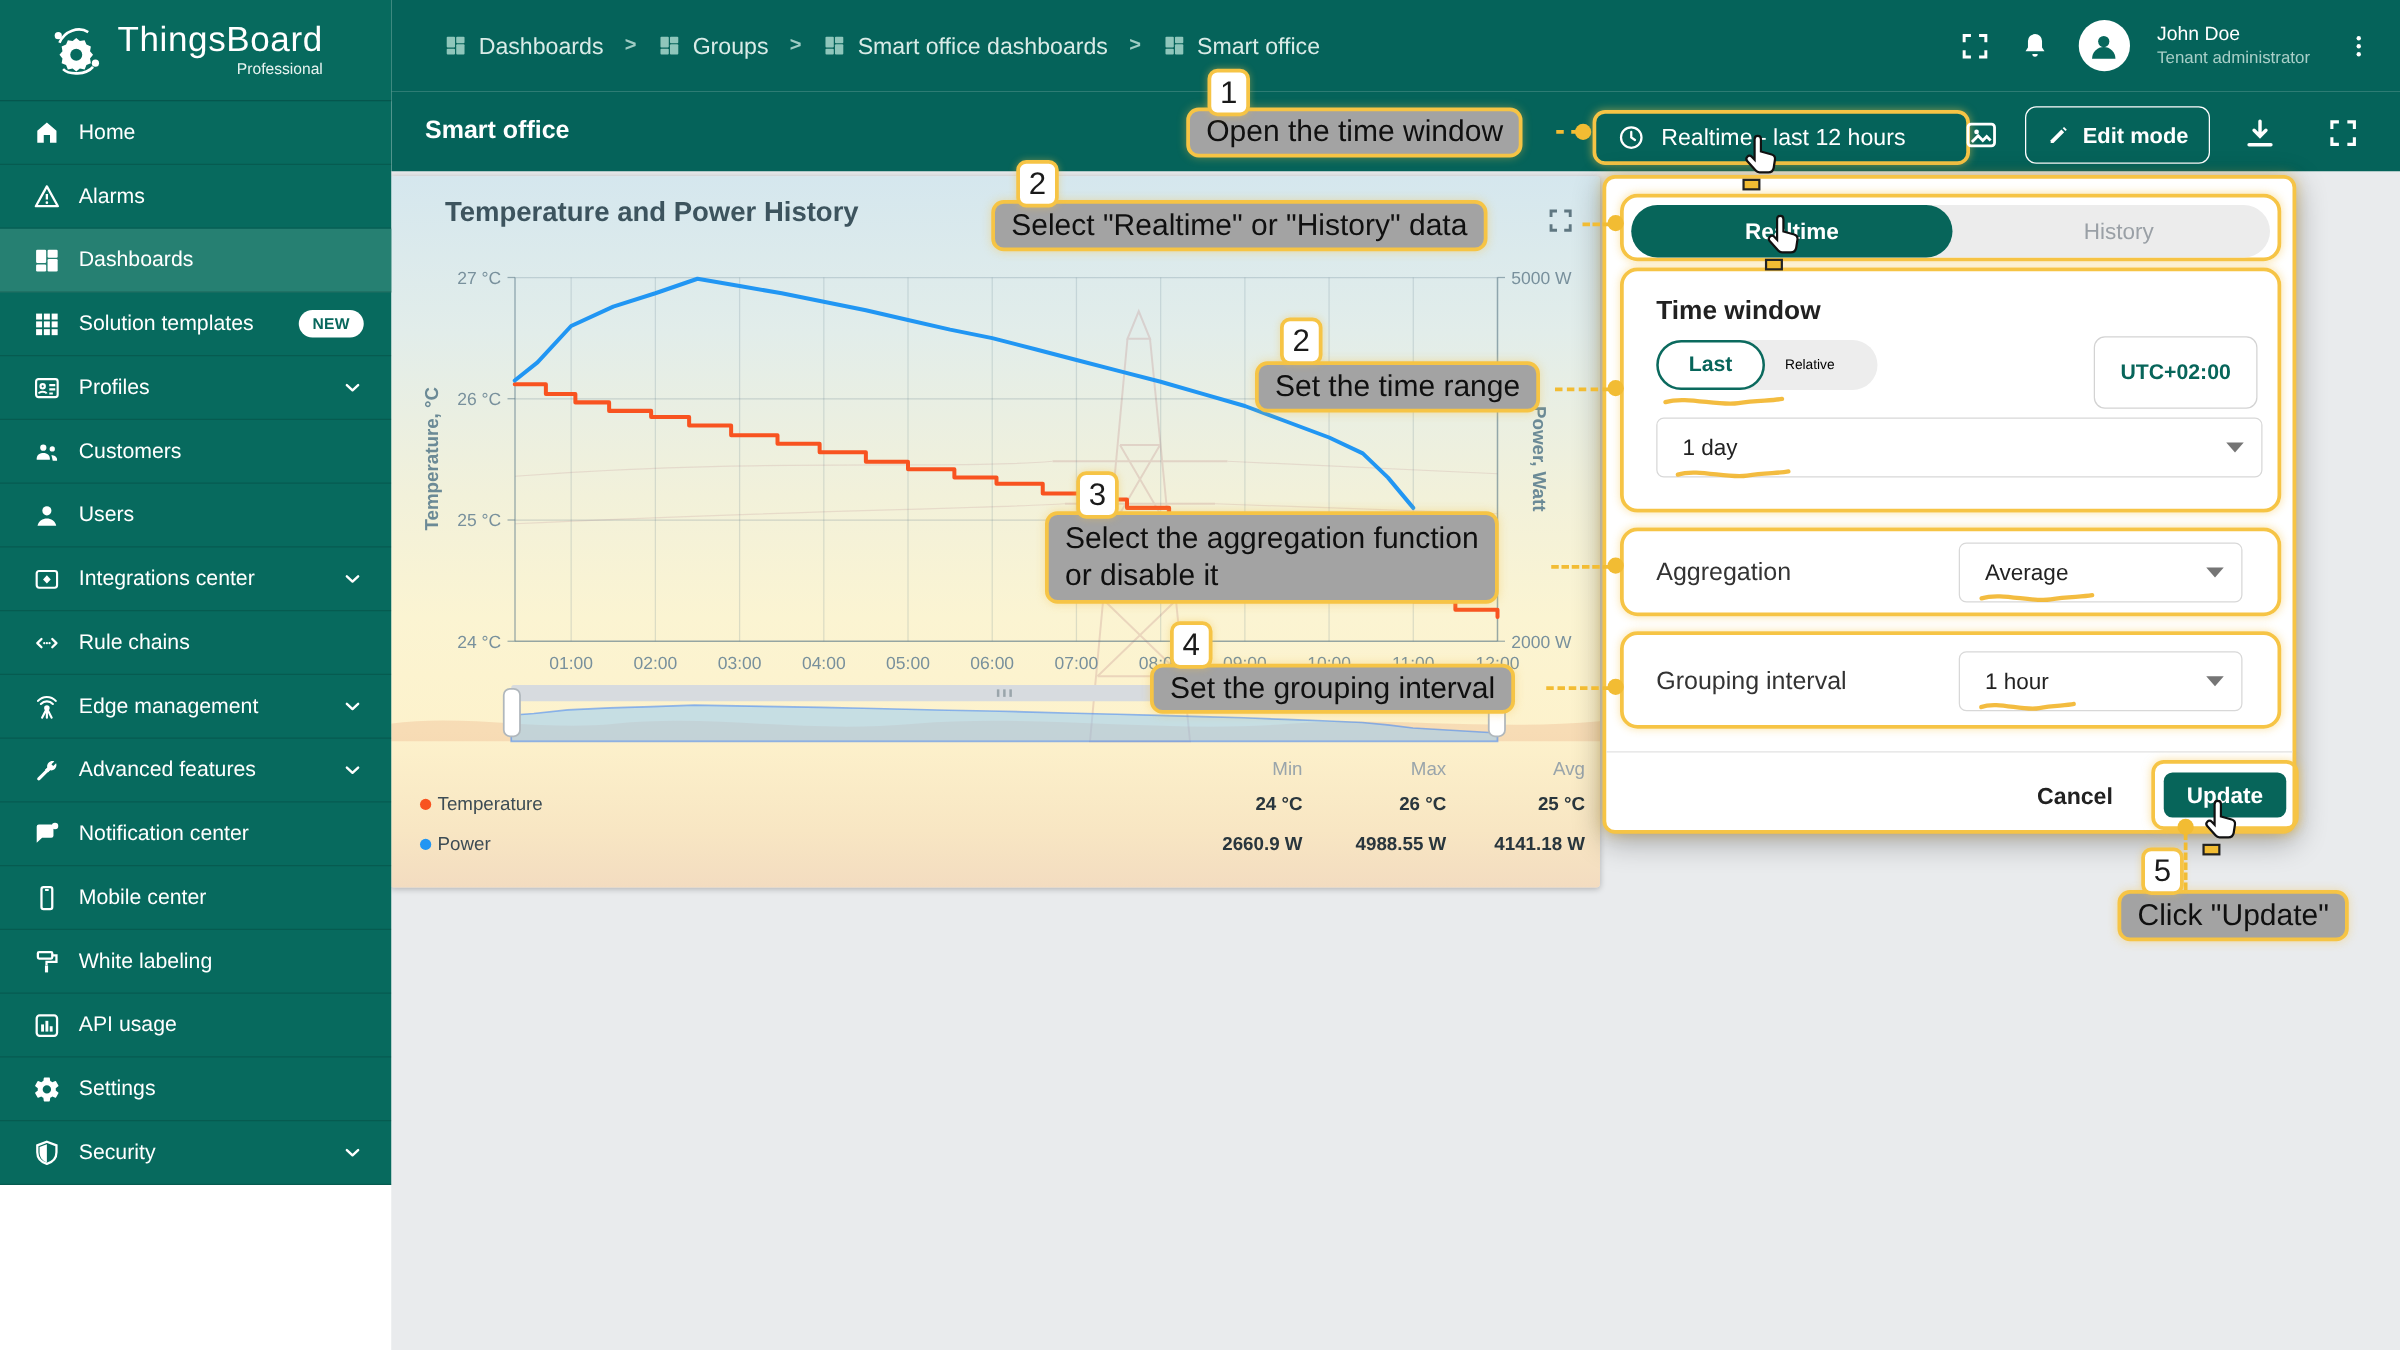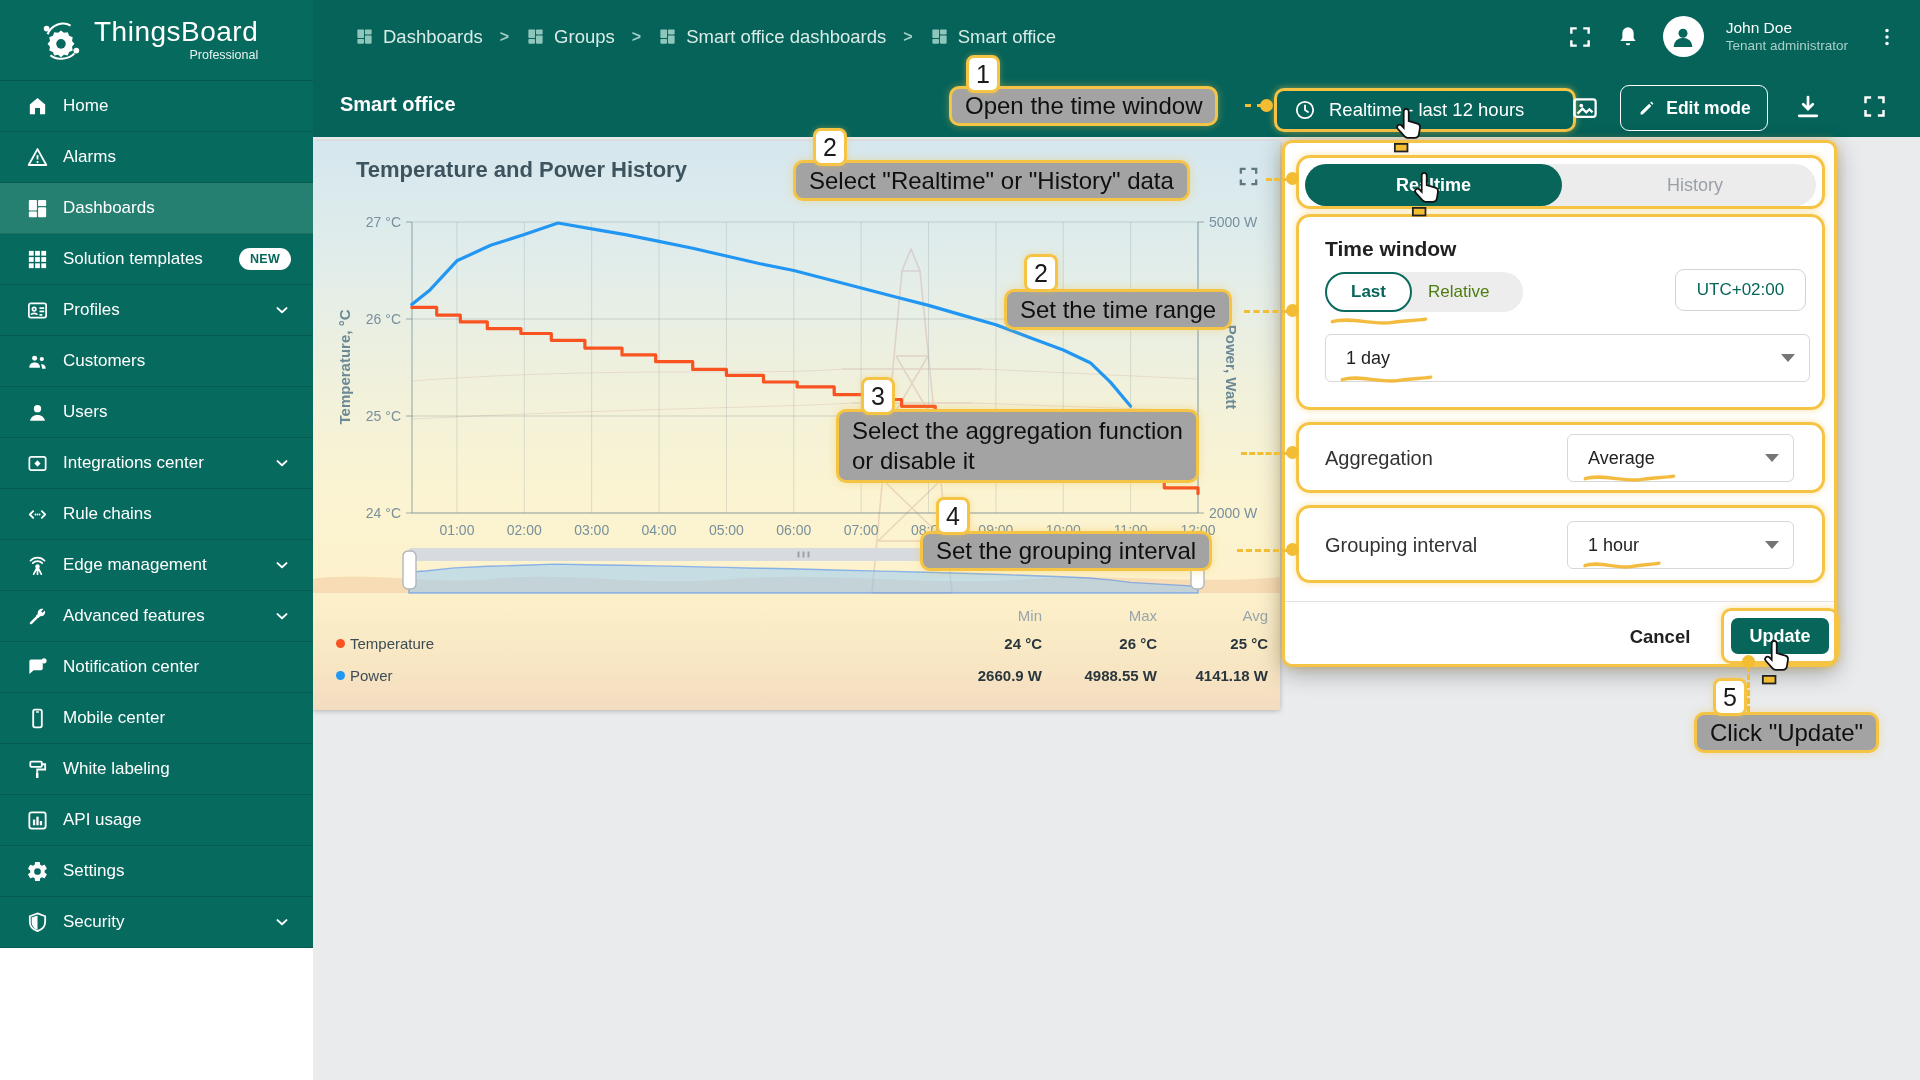--- a/index.html
+++ b/index.html
@@ -66,22 +66,22 @@
 
   
   .popup { position:absolute; left:1282px; top:140px; width:555px; height:527px; background:#fff; border:3px solid #f6c445; border-radius:10px; box-shadow:0 6px 24px rgba(0,0,0,.3), 0 0 9px rgba(246,196,69,.5); z-index:30; }
   .ybox { position:absolute; border:3px solid #f6c445; border-radius:14px; box-shadow:0 0 7px rgba(246,196,69,.45); }
   .tabs-bg { position:absolute; left:6px; top:6px; right:6px; height:42px; background:#ececec; border-radius:21px; }
   .tab-active { position:absolute; left:6px; top:6px; width:257px; height:42px; background:#07655a; border-radius:21px; color:#fff; font-size:18px; font-weight:bold; display:flex; align-items:center; justify-content:center; cursor:pointer; }
   .tab-idle { position:absolute; left:275px; top:6px; right:6px; height:42px; color:#9aa0a6; font-size:18px; display:flex; align-items:center; justify-content:center; cursor:pointer; }
   .tw-title { position:absolute; left:26px; top:20px; font-size:21px; font-weight:bold; color:#212121; }
   .toggle { position:absolute; left:26px; top:55px; height:40px; background:#ededed; border-radius:20px; display:flex; align-items:center; padding-right:18px; }
   .tg-active { height:40px; padding:0 24px; background:#fff; border:2px solid #0b6a5e; border-radius:20px; color:#07655a; font-size:17px; font-weight:bold; display:flex; align-items:center; cursor:pointer; }
-  .tg-idle { padding:0 16px; color:#4d7c0f; font-size:17px; cursor:pointer; }
-  .utc-btn { position:absolute; right:16px; top:52px; width:131px; height:42px; border:1.5px solid #d3d3d3; border-radius:9px; color:#07655a; font-size:17px; font-weight:normal; display:flex; align-items:center; justify-content:center; cursor:pointer; }
+  .tg-idle { padding:0 16px; color:#000000; font-size:11px; cursor:pointer; }
+  .utc-btn { position:absolute; right:16px; top:52px; width:131px; height:58px; border:1.5px solid #d3d3d3; border-radius:9px; color:#07655a; font-size:17px; font-weight:bold; display:flex; align-items:center; justify-content:center; cursor:pointer; }
   .sel-field { position:absolute; border:1.5px solid #d8d8d8; border-radius:6px; background:#fff; display:flex; align-items:center; cursor:pointer; }
   .sel-field .sval { font-size:18px; color:#222; margin-left:20px; position:relative; }
   .sel-field .caret { position:absolute; right:14px; top:50%; margin-top:-4px; width:0; height:0; border-left:7px solid transparent; border-right:7px solid transparent; border-top:8px solid #757575; }
   .row-label { position:absolute; left:26px; font-size:20px; color:#333; }
   .scribble { position:absolute; height:12px; z-index:2; }
   .scribble svg { width:100%; height:100%; display:block; }
   .p-divider { position:absolute; left:0; right:0; top:458px; height:1px; background:#e2e2e2; }
   .cancel-btn { position:absolute; left:330px; top:478px; width:90px; height:32px; font-size:18.5px; font-weight:bold; color:#212121; display:flex; align-items:center; justify-content:center; cursor:pointer; }
   .update-ring { position:absolute; left:436px; top:465px; width:118px; height:56px; border:3px solid #f6c445; border-radius:10px; box-shadow:0 0 7px rgba(246,196,69,.5); }
   .update-btn { position:absolute; left:7px; top:7px; width:98px; height:36px; background:#07655a; border-radius:7px; color:#fff; font-size:18px; font-weight:bold; display:flex; align-items:center; justify-content:center; cursor:pointer; }

